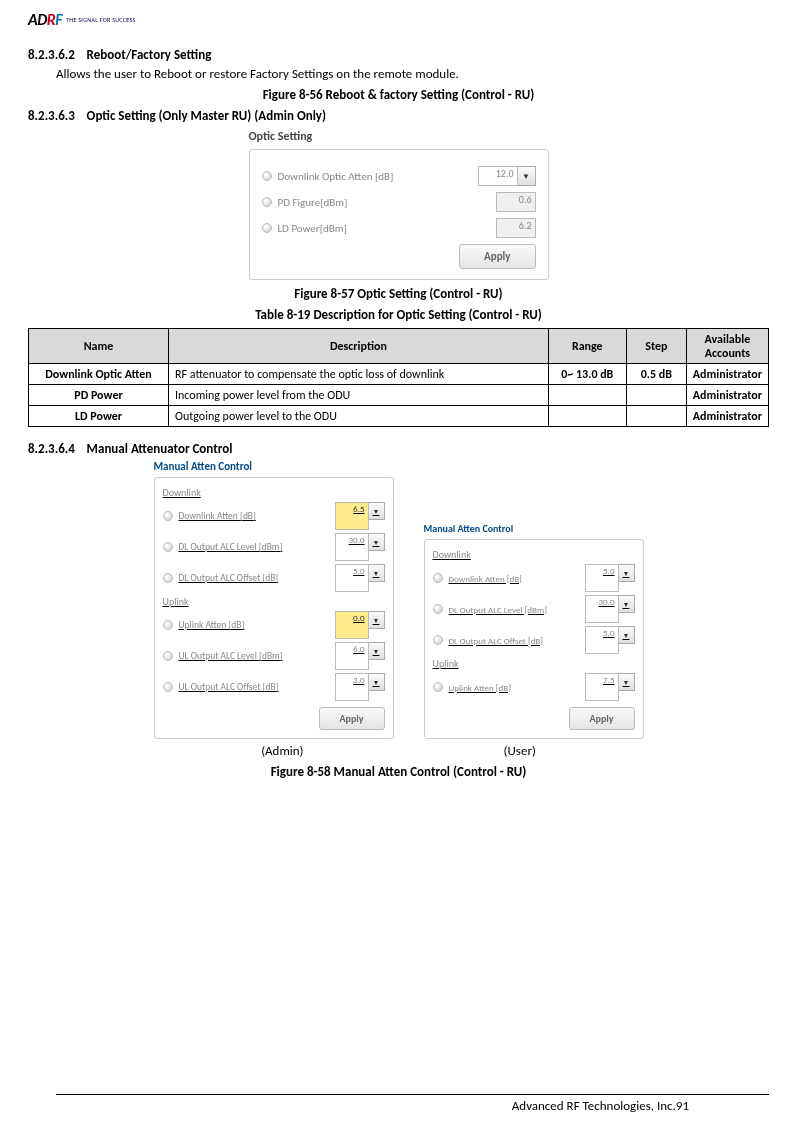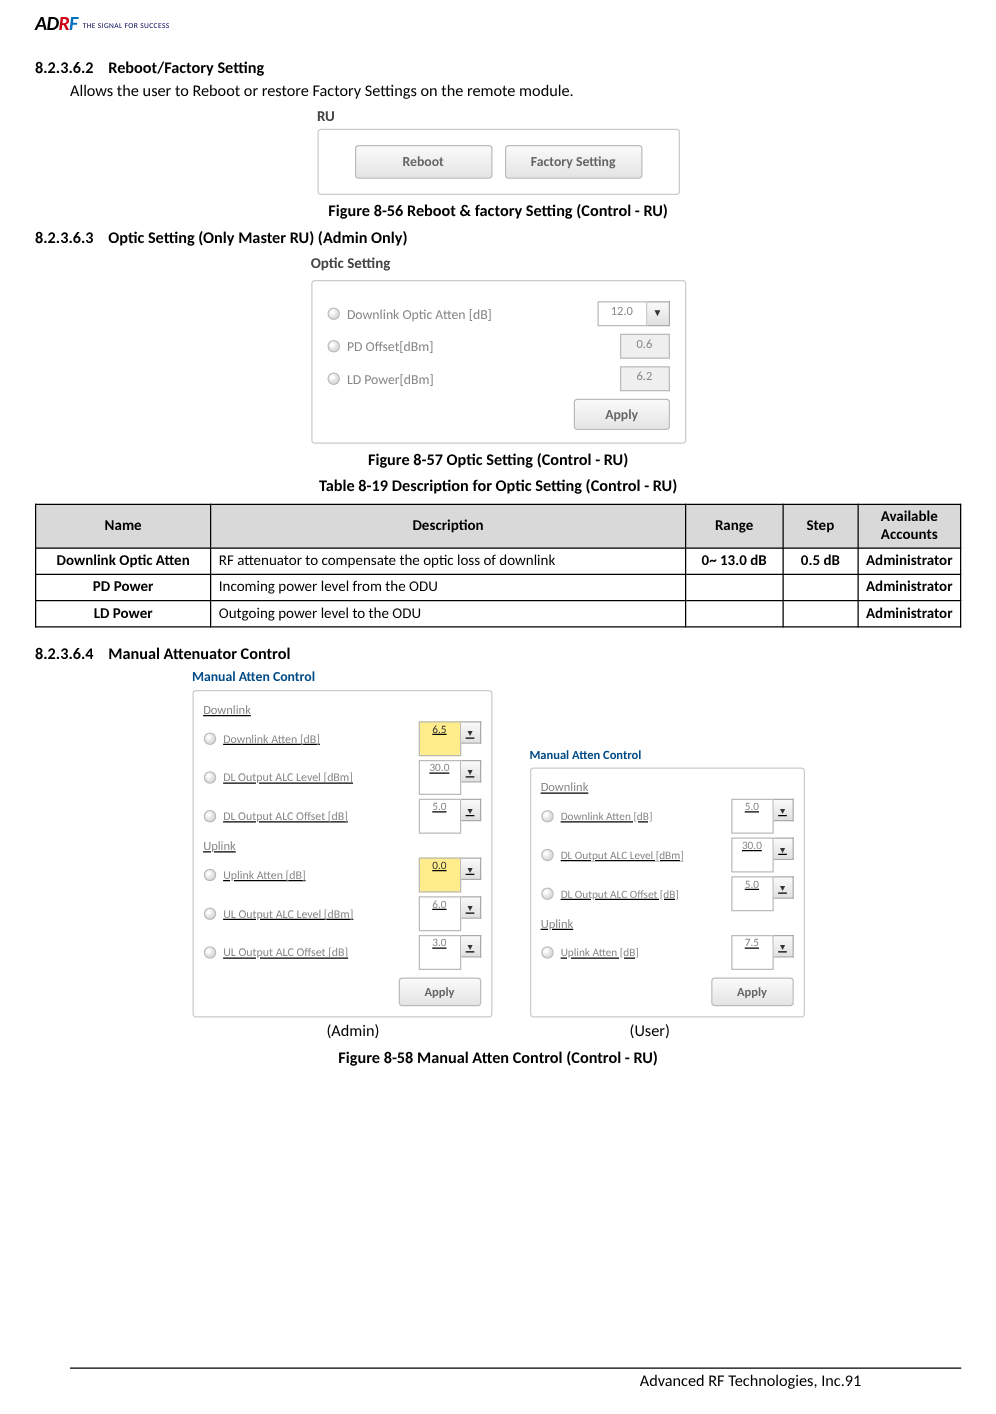--- a/index.html
+++ b/index.html
@@ -101,21 +101,21 @@
     align-items: stretch;
   }
   .tinput {
     width: 40px;
     height: 20px;
     border: 1px solid #bbb;
     font-size: 10px;
     color: #888;
     padding: 0 3px;
     background: #fff;
-    text-align: center;
+    text-align: right;
   }
   .tinput.ro { background: #efefef; }
   .dd-arrow {
     width: 18px;
     height: 20px;
     border: 1px solid #aaa;
     border-left: none;
     background: linear-gradient(#fafafa,#e0e0e0);
     display: flex;
     align-items: center;
@@ -204,27 +204,20 @@
     <span class="tagline">THE SIGNAL FOR SUCCESS</span>
   </div>
 
   <div class="section-head">
     <span class="h-num">8.2.3.6.2</span>
     &nbsp;&nbsp;
     <span>Reboot/Factory Setting</span>
   </div>
   <div class="indent">Allows the user to Reboot or restore Factory Settings on the remote module.</div>
 
-  <div class="ru-box">
-    <div class="ru-title">RU</div>
-    <div class="ru-panel">
-      <div class="gbtn">Reboot</div>
-      <div class="gbtn">Factory Setting</div>
-    </div>
-  </div>
   <div class="fig-caption">Figure 8-56    Reboot &amp; factory Setting (Control - RU)</div>
 
   <div class="section-head">
     <span class="h-num">8.2.3.6.3</span>
     &nbsp;&nbsp;
     <span>Optic Setting (Only Master RU) (Admin Only)</span>
   </div>
 
   <div class="optic-box">
     <div class="optic-title">Optic Setting</div>
@@ -232,21 +225,21 @@
       <div class="form-row">
         <span class="bullet"></span>
         <span class="flabel">Downlink Optic  Atten  [dB]</span>
         <span class="fval">
           <span class="tinput">12.0</span>
           <span class="dd-arrow">▼</span>
         </span>
       </div>
       <div class="form-row">
         <span class="bullet"></span>
-        <span class="flabel">PD Offset[dBm]</span>
+        <span class="flabel">PD Figure[dBm]</span>
         <span class="fval">
           <span class="tinput ro">0.6</span>
         </span>
       </div>
       <div class="form-row">
         <span class="bullet"></span>
         <span class="flabel">LD Power[dBm]</span>
         <span class="fval">
           <span class="tinput ro">6.2</span>
         </span>

